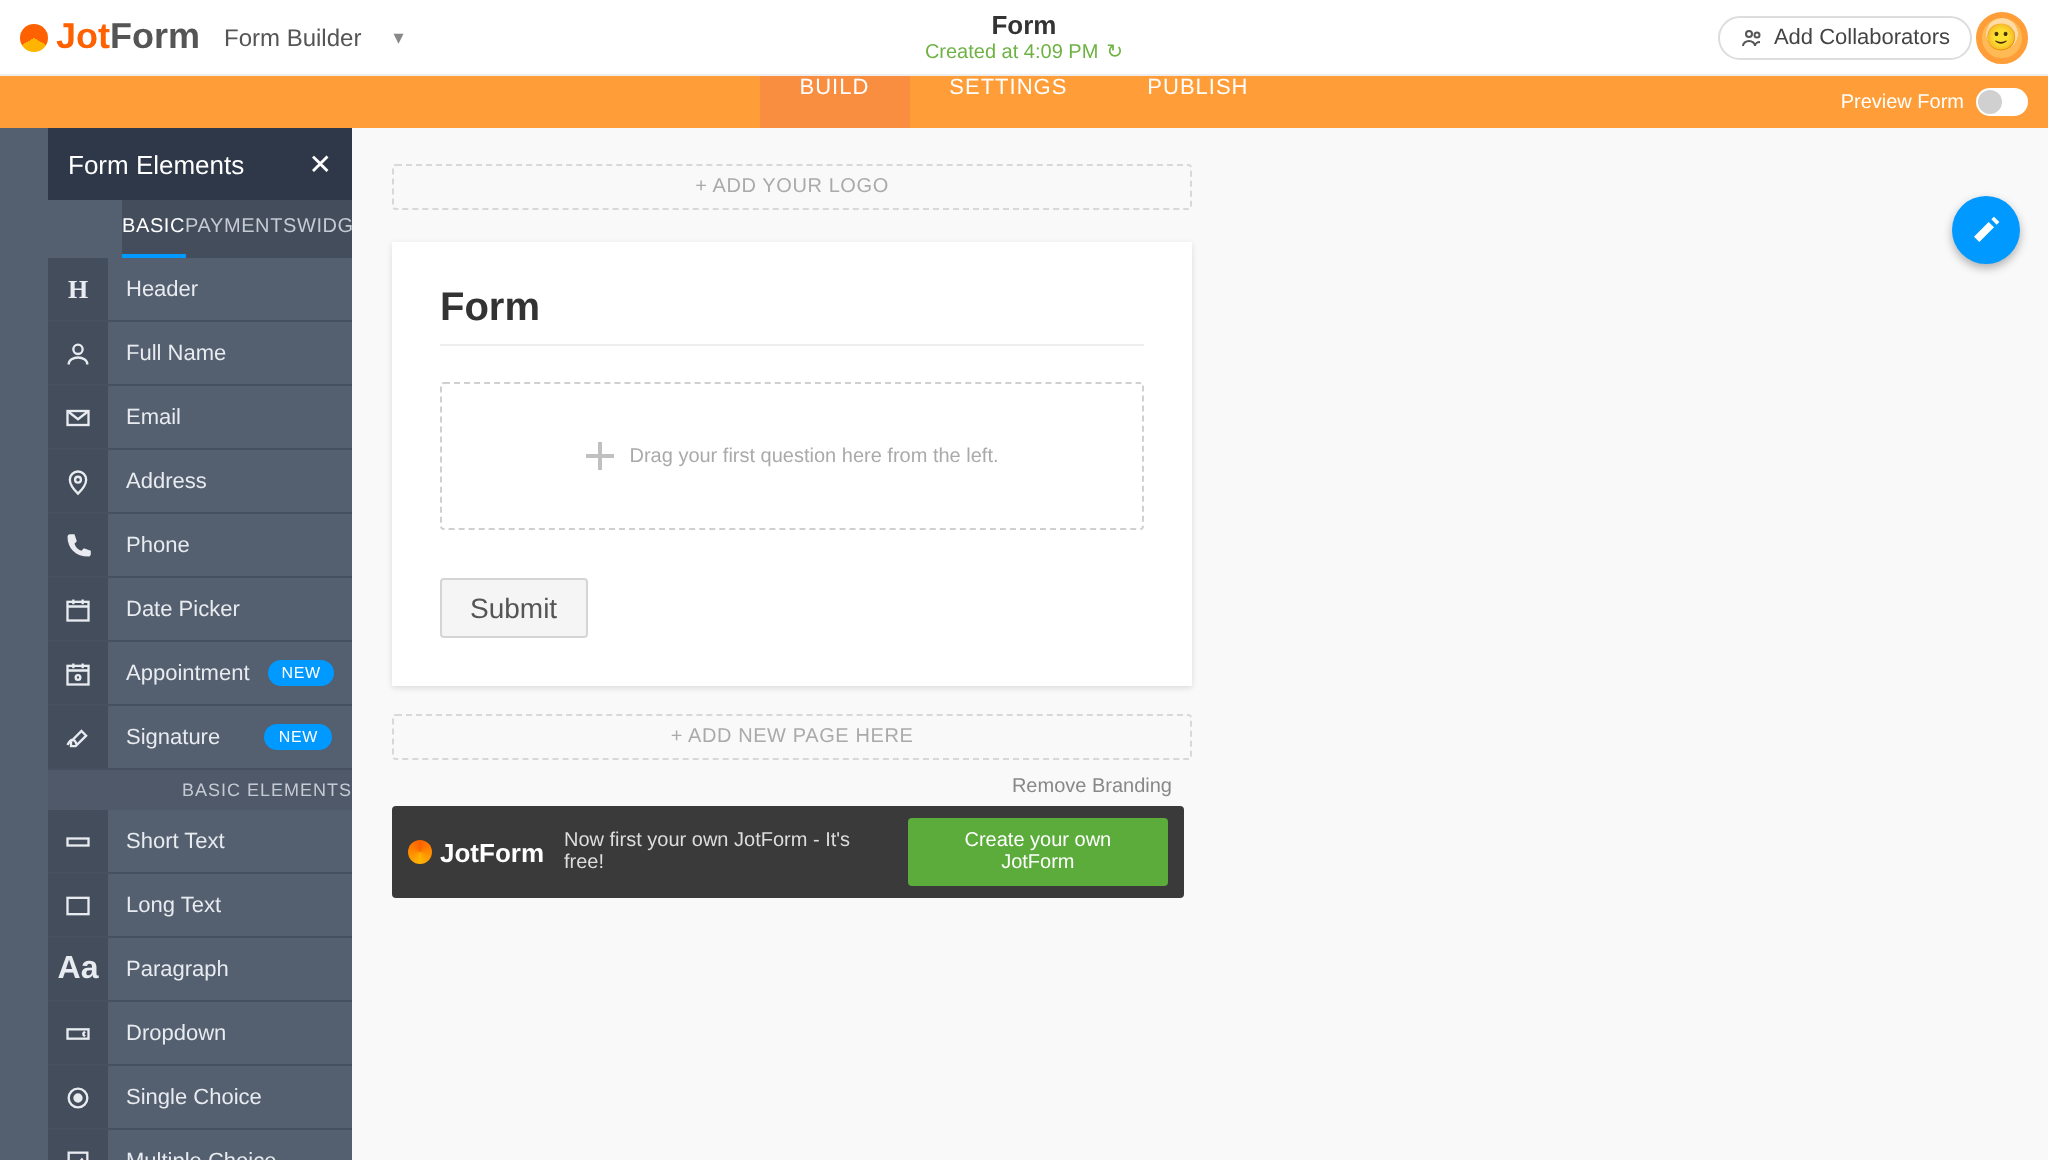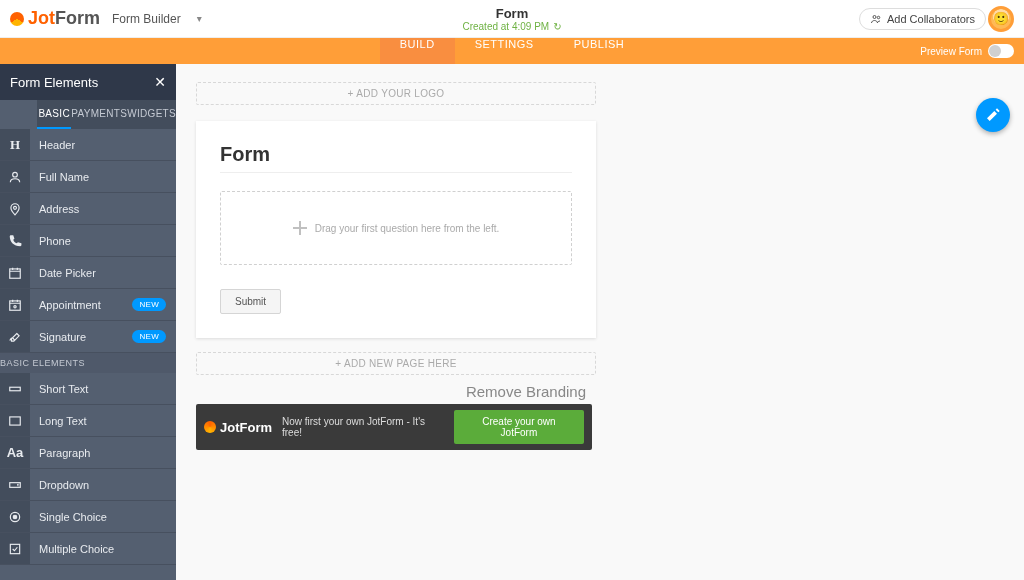--- a/index.html
+++ b/index.html
@@ -68,21 +68,21 @@
   }
   .toggle::after{
     content:""; position:absolute; left:1px; top:1px; width:12px; height:12px; border-radius:50%;
     background:#d0d0d0;
   }
 
   
   .workspace { display:flex; height: calc(580px - 38px - 26px); width:100%; }
 
   
-  .sidebar { width:176px; background: var(--sidebar-bg); display:flex; flex-direction:column; height:100%; overflow:hidden; }
+  .sidebar { width:176px; background: var(--sidebar-bg); display:flex; flex-direction:column; height:100%; overflow:hidden;padding-left:24px; }
   .sb-scroll { flex:1; overflow-y:auto; }
   .sb-scroll::-webkit-scrollbar { width:8px; }
   .sb-scroll::-webkit-scrollbar-track { background: var(--sidebar-bg); }
   .sb-scroll::-webkit-scrollbar-thumb { background:#6e798b; border-radius:4px; }
   .sb-title {
     background: var(--sidebar-header);
     color:#fff; font-size:13px; padding:10px 10px;
     display:flex; align-items:center; justify-content:space-between;
   }
   .sb-close { cursor:pointer; font-size:14px; }
@@ -102,21 +102,21 @@
     width:30px; height:100%;
     background: var(--sidebar-darker);
     display:flex; align-items:center; justify-content:center;
     color:#e8ebef; font-size:13px; flex-shrink:0;
   }
   .sb-item .badge {
     margin-left:auto; font-size:8px; background:#0099ff; color:#fff;
     padding:2px 7px; border-radius:8px; letter-spacing:0.3px;
   }
   .sb-section {
-    text-align:left; font-size:9px; letter-spacing:0.5px;
+    text-align:right; font-size:9px; letter-spacing:0.5px;
     color:#c5cad3; background:#49536480; padding:5px 0;
   }
 
   
   .canvas { flex:1; background:#f9f9f9; overflow:auto; position:relative; }
   .canvas-inner { width:100%; display:flex; flex-direction:column; padding:18px 0 20px;margin-left:20px;}
   .dashed-link {
     width:400px; border:1px dashed #d8d8d8; border-radius:2px;
     text-align:center; color:#aaa; font-size:10px; letter-spacing:0.3px;
     padding:5px 0; cursor:pointer;
@@ -133,25 +133,25 @@
     color:#aaa; font-size:10px;
   }
   .move-icn { width:14px; height:14px; position:relative; }
   .move-icn::before, .move-icn::after {
     content:""; position:absolute; background:#c0c0c0;
   }
   .move-icn::before { left:6px; top:0; width:2px; height:14px; }
   .move-icn::after  { top:6px; left:0; height:2px; width:14px; }
   .submit-btn {
     margin-top:24px; border:1px solid #d5d5d5; background:#f5f5f5;
-    color:#555; font-size:10px; padding:6px 14px; border-radius:2px; cursor:pointer;
+    color:#555; font-size:14px; padding:6px 14px; border-radius:2px; cursor:pointer;
   }
 
   .remove-branding {
-    width:390px; text-align:right; font-size:15px; color:#888; margin-top:8px; cursor:pointer;
+    width:390px; text-align:right; font-size:10px; color:#888; margin-top:8px; cursor:pointer;
   }
   .promo {
     width:396px; background:#3a3a3a; margin-top:4px; border-radius:2px;
     display:flex; align-items:center; padding:6px 8px; gap:10px;
   }
   .promo .plogo { color:#fff; font-weight:700; font-size:13px; display:flex; align-items:center; gap:4px;}
   .promo .plogo .dot { width:12px;height:12px;border-radius:50%;background:conic-gradient(#ff6100,#ffb400,#ff6100);}
   .promo .ptxt { color:#ddd; font-size:10px; }
   .promo .pbtn { margin-left:auto; background:var(--green-btn); color:#fff; font-size:10px; padding:6px 10px; border-radius:2px; border:none; cursor:pointer;}
 
@@ -240,20 +240,29 @@
           <svg width="14" height="14" viewBox="0 0 24 24" fill="none" stroke="#e8ebef" stroke-width="2">
               <circle cx="12" cy="8" r="4"></circle>
               <path d="M4 21c0-4 4-6 8-6s8 2 8 6"></path>
             </svg>
         </div>
         <span>Full Name</span>
       </div>
       <div class="sb-item">
         <div class="iconcell">
           <svg width="14" height="14" viewBox="0 0 24 24" fill="none" stroke="#e8ebef" stroke-width="2">
+              <rect x="3" y="6" width="18" height="12"></rect>
+              <path d="M3 6l9 7 9-7"></path>
+            </svg>
+        </div>
+        <span>Email</span>
+      </div>
+      <div class="sb-item">
+        <div class="iconcell">
+          <svg width="14" height="14" viewBox="0 0 24 24" fill="none" stroke="#e8ebef" stroke-width="2">
               <path d="M12 22s7-7 7-12a7 7 0 10-14 0c0 5 7 12 7 12z"></path>
               <circle cx="12" cy="10" r="2.5"></circle>
             </svg>
         </div>
         <span>Address</span>
       </div>
       <div class="sb-item">
         <div class="iconcell">
           <svg width="14" height="14" viewBox="0 0 24 24" fill="#e8ebef">
               <path d="M6 2h3l2 6-2 2c1 3 3 5 6 6l2-2 6 2v3c0 1-1 2-2 2C10 21 3 14 3 4c0-1 1-2 2-2z"></path>
@@ -303,21 +312,21 @@
       </div>
       <div class="sb-item">
         <div class="iconcell">
           <svg width="14" height="14" viewBox="0 0 24 24" fill="none" stroke="#e8ebef" stroke-width="2">
               <rect x="3" y="5" width="18" height="14"></rect>
             </svg>
         </div>
         <span>Long Text</span>
       </div>
       <div class="sb-item">
-        <div class="iconcell" style="font-weight:700;font-size:13px;">Aa</div>
+        <div class="iconcell" style="font-weight:700;font-size:16px;">Aa</div>
         <span>Paragraph</span>
       </div>
       <div class="sb-item">
         <div class="iconcell">
           <svg width="14" height="14" viewBox="0 0 24 24" fill="none" stroke="#e8ebef" stroke-width="2">
               <rect x="3" y="8" width="18" height="8"></rect>
               <path d="M16 12l2-2M16 12l2 2"></path>
             </svg>
         </div>
         <span>Dropdown</span>

